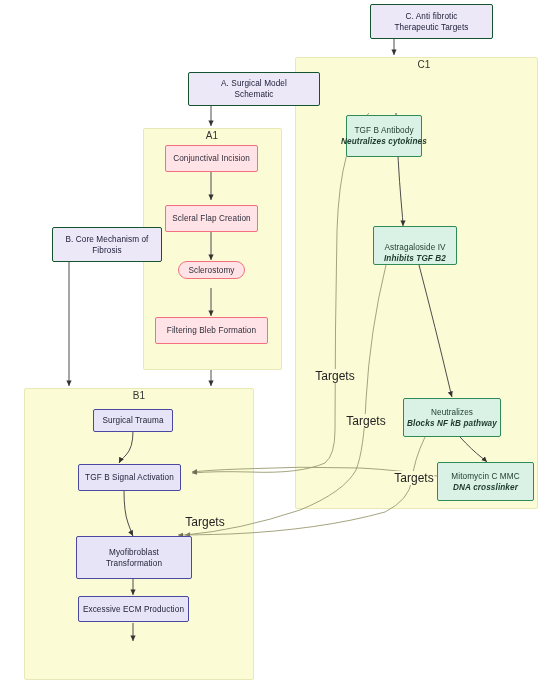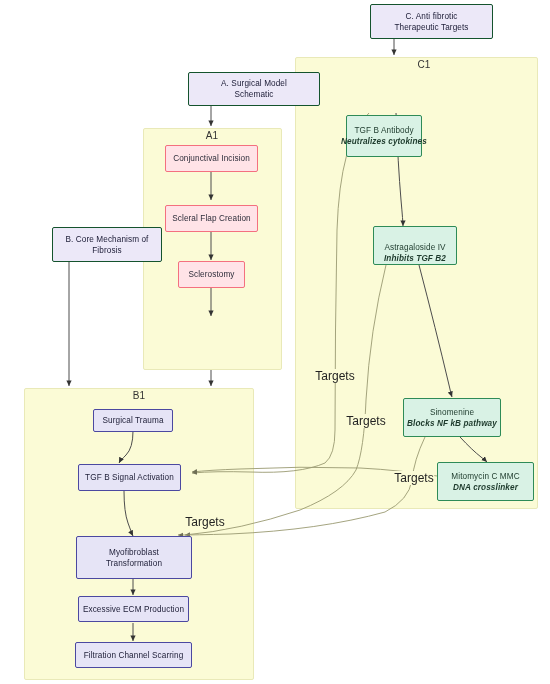--- a/index.html
+++ b/index.html
@@ -105,51 +105,51 @@
     <span class="ln">C. Anti fibrotic</span>
     <span class="ln">Therapeutic Targets</span>
   </div>
 
   <div class="node n-pink" style="left:165px;top:145px;width:93px;height:27px;">
     <span class="ln">Conjunctival Incision</span>
   </div>
   <div class="node n-pink" style="left:165px;top:205px;width:93px;height:27px;">
     <span class="ln">Scleral Flap Creation</span>
   </div>
-  <div class="node n-pink" style="left:178px;top:261px;width:67px;height:27px;">
+  <div class="node n-pink" style="left:178px;top:261px;width:67px;height:18px;border-radius:9px;">
     <span class="ln">Sclerostomy</span>
+  </div>
+  <div class="node n-pink" style="left:155px;top:317px;width:113px;height:27px;">
+    <span class="ln">Filtering Bleb Formation</span>
   </div>
 
   <div class="node n-purple" style="left:93px;top:409px;width:80px;height:23px;">
     <span class="ln">Surgical Trauma</span>
   </div>
   <div class="node n-purple" style="left:78px;top:464px;width:103px;height:27px;">
     <span class="ln">TGF B Signal Activation</span>
   </div>
   <div class="node n-purple" style="left:76px;top:536px;width:116px;height:43px;">
     <span class="ln">Myofibroblast</span>
     <span class="ln">Transformation</span>
   </div>
   <div class="node n-purple" style="left:78px;top:596px;width:111px;height:26px;">
     <span class="ln">Excessive ECM Production</span>
   </div>
-  <div class="node n-purple" style="left:75px;top:642px;width:117px;height:26px;">
-    <span class="ln">Filtration Channel Scarring</span>
-  </div>
 
   <div class="node n-green" style="left:346px;top:71px;width:76px;height:42px;margin-top:44px;">
     <span class="ln">TGF B Antibody</span>
     <span class="ln it">Neutralizes cytokines</span>
   </div>
   <div class="node n-green" style="left:373px;top:226px;width:84px;height:39px;justify-content:flex-end;">
     <span class="ln">Astragaloside IV</span>
     <span class="ln it">Inhibits TGF B2</span>
   </div>
   <div class="node n-green" style="left:403px;top:398px;width:98px;height:39px;">
-    <span class="ln">Sinomenine</span>
+    <span class="ln">Neutralizes</span>
     <span class="ln it">Blocks NF kB pathway</span>
   </div>
   <div class="node n-green" style="left:437px;top:462px;width:97px;height:39px;">
     <span class="ln">Mitomycin C MMC</span>
     <span class="ln it">DNA crosslinker</span>
   </div>
 
 </div>
 
 </body></html>

